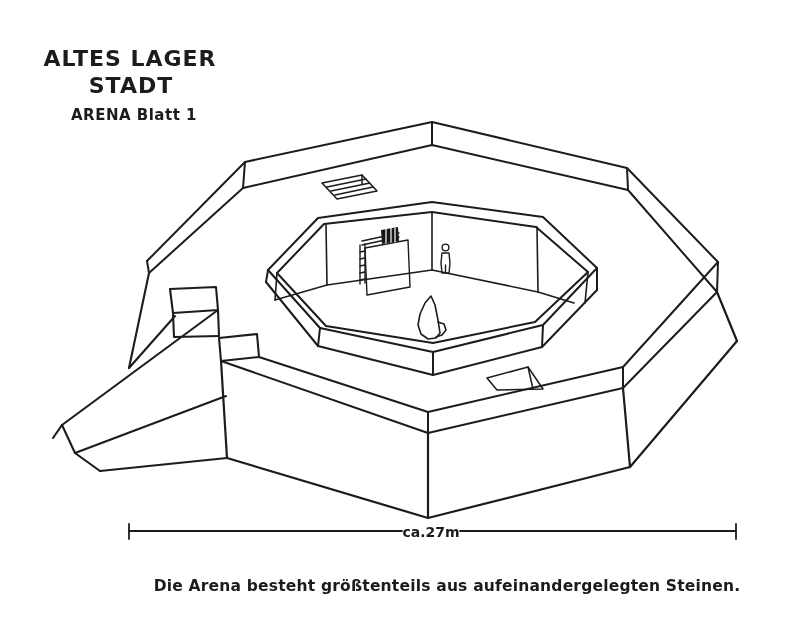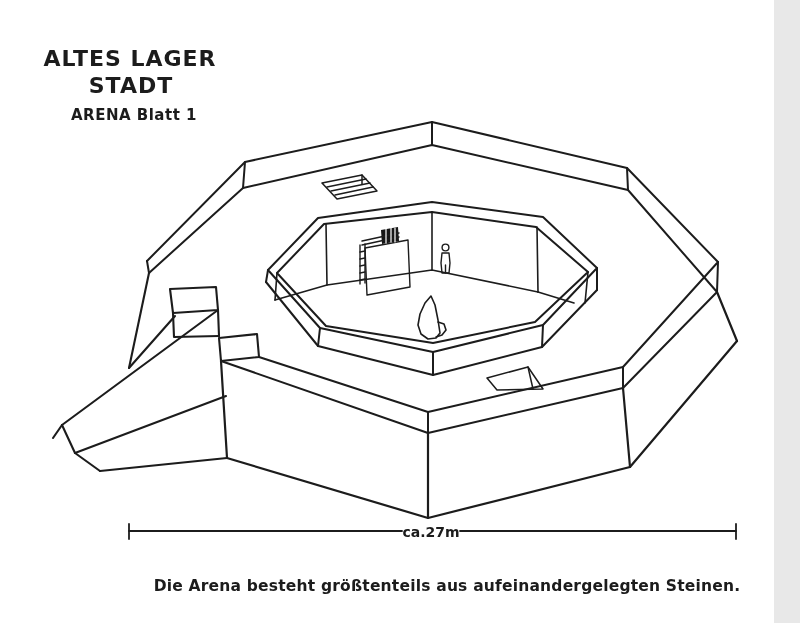--- a/index.html
+++ b/index.html
@@ -1,17 +1,17 @@
 <!DOCTYPE html>
 <html><head>
 <meta charset="utf-8">
 <style>
   html,body{margin:0;padding:0;background:#e8e8e8;}
-  .page{position:relative;width:732px;height:623px;background:#ffffff;overflow:hidden;
-        font-family:"DejaVu Sans",sans-serif;padding-left:42px;}
+  .page{position:relative;width:800px;height:623px;background:#ffffff;overflow:hidden;
+        font-family:"DejaVu Sans",sans-serif;}
   svg{position:absolute;left:0;top:0;}
   .hand{font-family:"DejaVu Sans",sans-serif;font-weight:bold;fill:#1c1c1c;}
   .t-big{font-size:22px;letter-spacing:1px;}
   .t-mid{font-size:15px;letter-spacing:0.5px;}
   .t-cap{font-size:15.5px;letter-spacing:0.2px;}
   .t-scale{font-size:14px;}
 </style>
 </head>
 <body>
 

